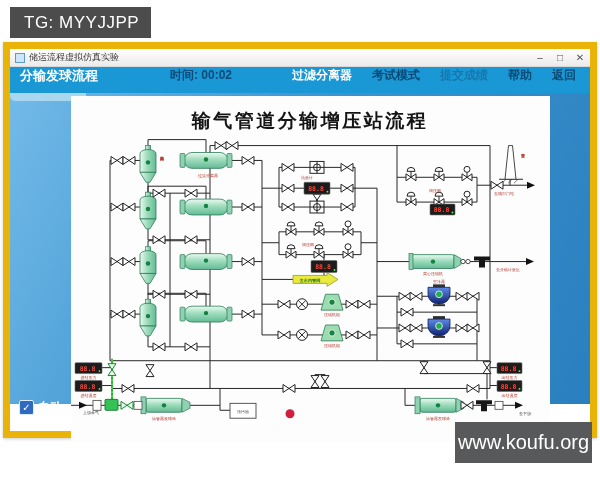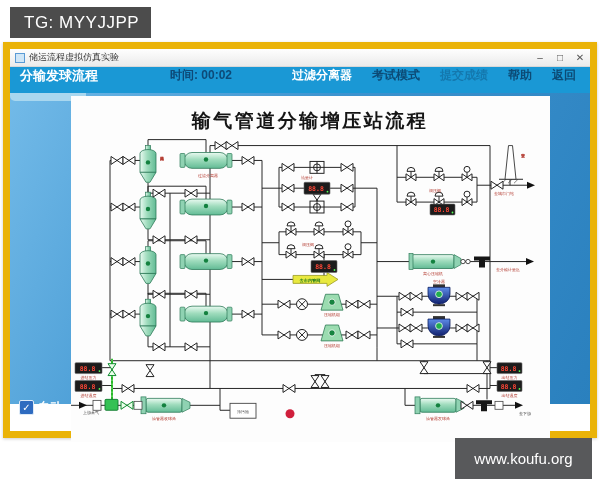--- a/index.html
+++ b/index.html
@@ -26,22 +26,22 @@
   .content{position:relative;height:311px;background:linear-gradient(115deg,#72bae8 0%,#3d93cf 45%,#2a80be 100%)}
   .tabstrip{position:absolute;left:0;top:0;width:76px;height:8px;background:#a9d7ef;border-radius:0 0 5px 5px}
   .panel{position:absolute;left:61px;top:3px;width:479px;height:346px;background:#fdfdfd}
   .panel svg{display:block;width:100%;height:100%}
   
   .auto{position:absolute;left:9px;top:306px;display:flex;align-items:center;gap:4px;color:#fff;
         font-size:12px;font-weight:bold}
   .cb{width:13px;height:13px;background:#2e6bc0;border:1px solid #dce9f7;border-radius:2px;color:#fff;
       font-size:10px;line-height:13px;text-align:center}
   
-  .koufu{position:absolute;left:455px;top:438px;width:137px;height:41px;background:#58595b;color:#fff;
-         font-size:15px;display:flex;align-items:center;justify-content:center}
+  .koufu{position:absolute;left:455px;top:422px;width:137px;height:41px;background:#58595b;color:#fff;
+         font-size:20px;display:flex;align-items:center;justify-content:center}
   
   .dtitle{font-family:"DejaVu Serif","Liberation Serif",serif;font-size:19px;font-weight:bold;
           fill:#151515;letter-spacing:2.5px}
   .lbl{font-size:4px;fill:#b03328}
   .lblk{font-size:4px;fill:#333}
   .vtxt{writing-mode:tb}
   .led{font-family:"DejaVu Sans Mono","Liberation Mono",monospace;font-size:6.5px;font-weight:bold;fill:#ff4636}
 </style>
 </head>
 <body>

